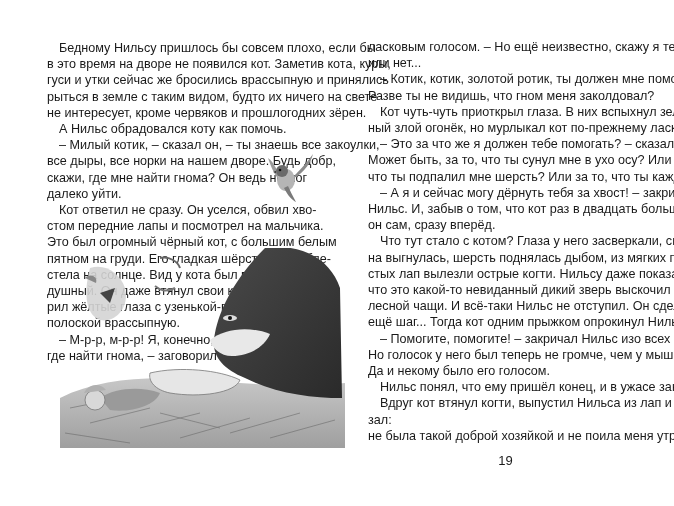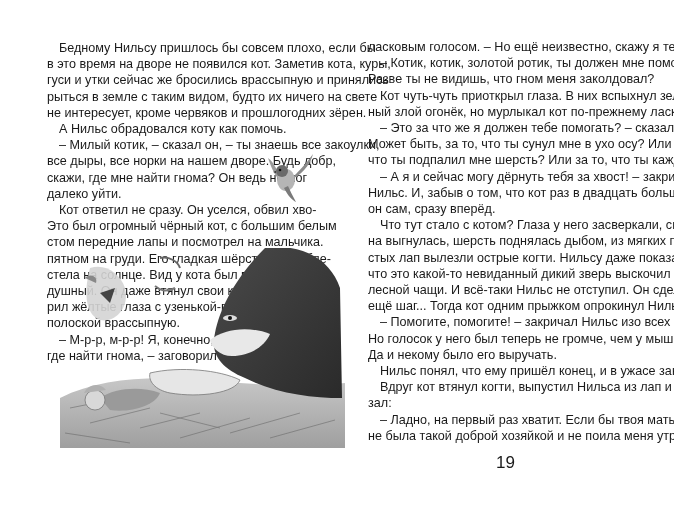--- a/index.html
+++ b/index.html
@@ -9,41 +9,41 @@
   .page-left { left:0; width:337px; }
   .page-right { left:337px; width:337px; }
   .col { position:absolute; font-size:12.6px; line-height:16.2px; text-align:justify; }
   .col-left { left:47px; top:40px; width:258px; }
   .col-right { left:31px; top:39px; width:259px; }
   .line { display:block; white-space:nowrap; text-align-last:justify; text-align:justify; }
   .line.last { text-align-last:left; }
   .line.indent { padding-left:12px; }
   .short { width:205px; }
   .shorter { width:190px; }
-  .page-number { position:absolute; left:0; width:337px; top:453px; text-align:center; font-size:17px; }
+  .page-number { position:absolute; left:0; width:337px; top:453px; text-align:center; font-size:13px; }
   .illustration { position:absolute; }
 </style>
 </head>
 <body>
 
 <div class="page page-left">
   <div class="col col-left" id="left-col">
       <span class="line indent">Бедному Нильсу пришлось бы совсем плохо, если бы</span>
       <span class="line">в это время на дворе не появился кот. Заметив кота, куры,</span>
       <span class="line">гуси и утки сейчас же бросились врассыпную и принялись</span>
       <span class="line">рыться в земле с таким видом, будто их ничего на свете</span>
       <span class="line last">не интересует, кроме червяков и прошлогодних зёрен.</span>
       <span class="line last indent">А Нильс обрадовался коту как помочь.</span>
       <span class="line indent">– Милый котик, – сказал он, – ты знаешь все закоулки,</span>
       <span class="line short">все дыры, все норки на нашем дворе. Будь добр,</span>
       <span class="line short">скажи, где мне найти гнома? Он ведь не мог</span>
       <span class="line last">далеко уйти.</span>
       <span class="line indent short">Кот ответил не сразу. Он уселся, обвил хво-</span>
+      <span class="line short">стом передние лапы и посмотрел на мальчика.</span>
       <span class="line short">Это был огромный чёрный кот, с большим белым</span>
-      <span class="line short">стом передние лапы и посмотрел на мальчика.</span>
       <span class="line short">пятном на груди. Его гладкая шёрстка так и бле-</span>
       <span class="line short">стела на солнце. Вид у кота был вполне добро-</span>
       <span class="line short">душный. Он даже втянул свои когти и зажму-</span>
       <span class="line short">рил жёлтые глаза с узенькой-преузенькой</span>
       <span class="line last">полоской врассыпную.</span>
       <span class="line indent shorter">– М-р-р, м-р-р! Я, конечно, знаю,</span>
       <span class="line shorter">где найти гнома, – заговорил кот</span>
     </div>
 
   <svg class="illustration" style="left:258px;top:150px;" width="60" height="55" viewBox="0 0 60 55">
@@ -96,39 +96,39 @@
     <path d="M40 45 L55 40 L50 55 Z" fill="#444"></path>
     <path d="M25 30 C30 25 38 28 36 35" fill="#888"></path>
     <path d="M100 10 C110 8 118 14 120 20" fill="none" stroke="#666" stroke-width="2"></path>
     <path d="M115 40 C105 45 100 42 95 38" fill="none" stroke="#777" stroke-width="2"></path>
   </svg>
 </div>
 
 <div class="page page-right">
   <div class="col col-right" id="right-col">
       <span class="line">ласковым голосом. – Но ещё неизвестно, скажу я тебе</span>
+      <span class="line last">или нет...</span>
       <span class="line indent">– Котик, котик, золотой ротик, ты должен мне помочь!</span>
       <span class="line last">Разве ты не видишь, что гном меня заколдовал?</span>
       <span class="line indent">Кот чуть-чуть приоткрыл глаза. В них вспыхнул зелё-</span>
       <span class="line last">ный злой огонёк, но мурлыкал кот по-прежнему ласково.</span>
       <span class="line indent">– Это за что же я должен тебе помогать? – сказал он. –</span>
       <span class="line">Может быть, за то, что ты сунул мне в ухо осу? Или за то,</span>
       <span class="line">что ты подпалил мне шерсть? Или за то, что ты каждый</span>
       <span class="line indent">– А я и сейчас могу дёрнуть тебя за хвост! – закричал</span>
       <span class="line">Нильс. И, забыв о том, что кот раз в двадцать больше, чем</span>
       <span class="line last">он сам, сразу вперёд.</span>
       <span class="line indent">Что тут стало с котом? Глаза у него засверкали, спи-</span>
       <span class="line">на выгнулась, шерсть поднялась дыбом, из мягких пуши-</span>
       <span class="line">стых лап вылезли острые когти. Нильсу даже показалось,</span>
       <span class="line">что это какой-то невиданный дикий зверь выскочил из</span>
       <span class="line">лесной чащи. И всё-таки Нильс не отступил. Он сделал</span>
       <span class="line">ещё шаг... Тогда кот одним прыжком опрокинул Нильса</span>
       <span class="line indent">– Помогите, помогите! – закричал Нильс изо всех сил.</span>
       <span class="line">Но голосок у него был теперь не громче, чем у мышонка.</span>
-      <span class="line last">Да и некому было его выручать.</span>
+      <span class="line last">Да и некому было его голосом.</span>
       <span class="line indent">Нильс понял, что ему пришёл конец, и в ужасе закрыл</span>
       <span class="line indent">Вдруг кот втянул когти, выпустил Нильса из лап и ска-</span>
       <span class="line last">зал:</span>
-      <span class="line indent">– Ладно, на первый раз хватит. Если бы твоя мать</span>
       <span class="line">не была такой доброй хозяйкой и не поила меня утром</span>
     </div>
   <div class="page-number">19</div>
 </div>
 
 </body></html>

